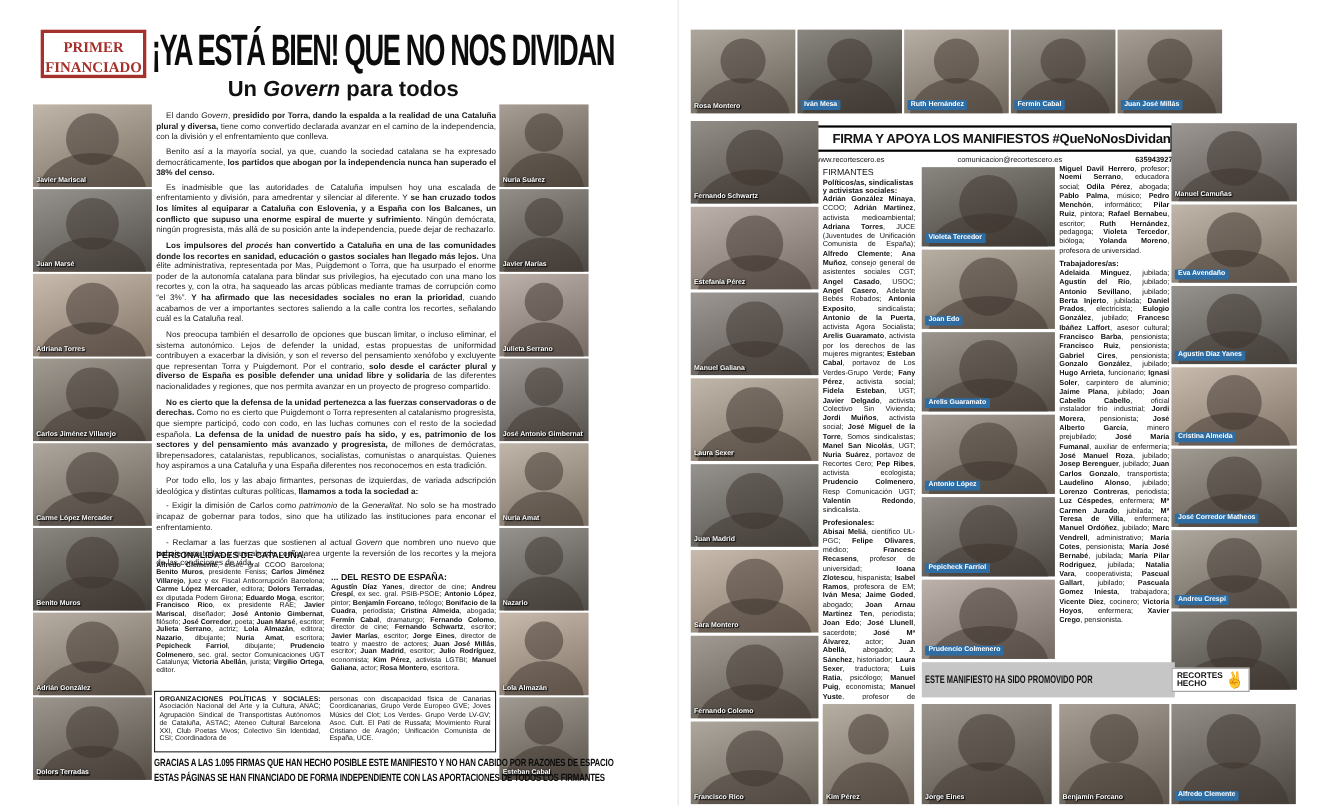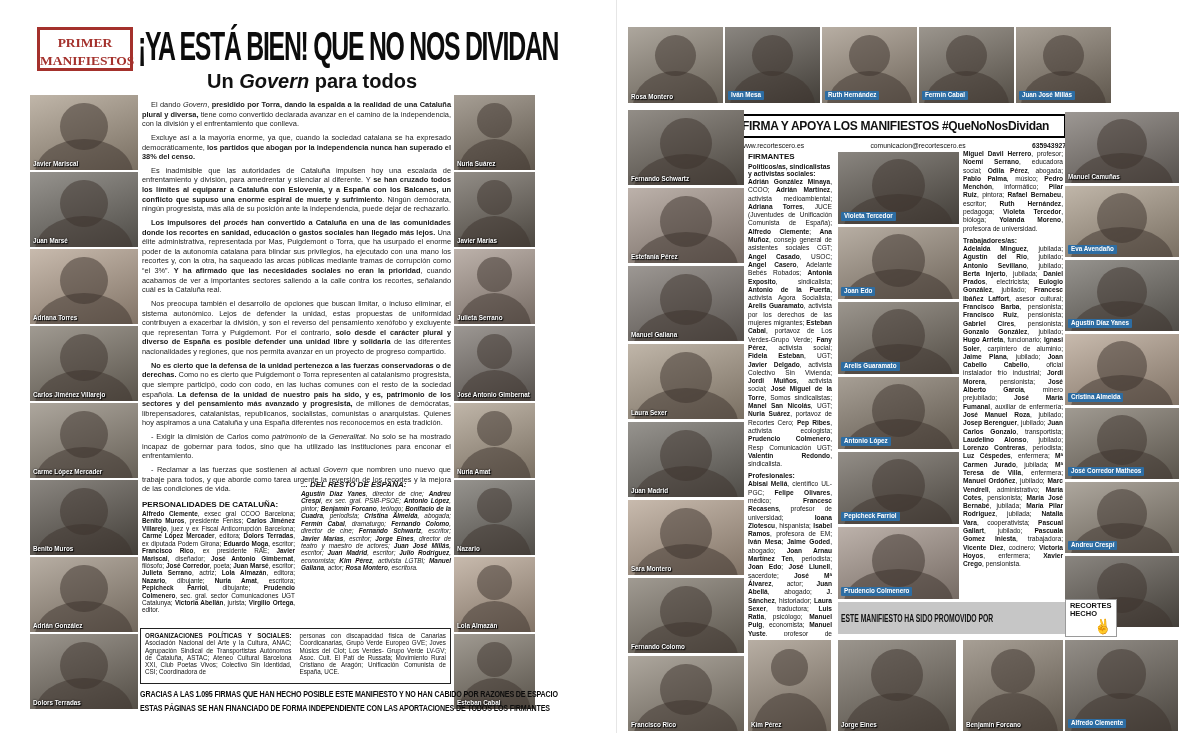--- a/index.html
+++ b/index.html
@@ -49,46 +49,46 @@
   
   .orgbox{border:1.5px solid #222;box-sizing:border-box;padding:3px 4px;display:flex;gap:8px;}
   .orgcol{font-size:6.3px;line-height:1.16;text-align:justify;flex:1;}
   .orgcol .hdr{font-weight:bold;}
 
   
   .credits{font-weight:800;font-size:9.5px;white-space:nowrap;transform:scaleX(.75);
            transform-origin:left top;letter-spacing:-0.2px;color:#0c0c0c;}
 
   
-  .firma-box{border:2px solid #000;box-sizing:border-box;text-align:left;
+  .firma-box{border:2px solid #000;box-sizing:border-box;text-align:right;
              font-weight:bold;font-size:12px;line-height:20px;letter-spacing:-0.3px;}
   .contacts{display:flex;justify-content:space-between;font-size:6.8px;align-items:center;}
   .contacts .phone{font-weight:bold;}
   .sig-col{overflow:hidden;}
-  .firmantes-title{font-size:8px;font-weight:bold;margin-bottom:2px;}
+  .firmantes-title{font-size:8px;font-weight:normal;margin-bottom:2px;}
   .subhdr{font-size:6.8px;font-weight:bold;margin:4px 0 1px 0;}
   .plist{font-size:6.6px;line-height:1.26;text-align:justify;}
 
   
   .promo{background:#c6c6c6;display:flex;align-items:center;box-sizing:border-box;padding:0 3px;}
   .promo-text{font-weight:800;font-size:10px;white-space:nowrap;transform:scaleX(.68);
               transform-origin:left center;}
-  .rc-logo{margin-left:auto;background:#fff;display:flex;align-items:flex-end;gap:2px;
-           padding:2px 4px;border:1px solid #9a9a9a;flex-direction:column;}
+  .rc-logo{margin-left:auto;background:#fff;display:flex;align-items:center;gap:2px;
+           padding:2px 4px;border:1px solid #9a9a9a;}
   .rc-text{display:flex;flex-direction:column;font-weight:800;font-size:7.5px;line-height:1.05;}
   .rc-hand{font-size:14px;line-height:1;transform:rotate(-12deg);}
 </style>
 </head>
 <body>
 
 <div class="abs gutter"></div>
 
 <div class="abs kicker" style="left:37px;top:27px;width:96px;height:44px;">
   <div>PRIMER</div>
-  <div>MANIFIESTOS</div>
+  <div>FINANCIADO</div>
 </div>
 
 <div class="abs main-title" style="left:138px;top:24px;">¡YA ESTÁ BIEN! QUE NO NOS DIVIDAN</div>
 <div class="abs subtitle" style="left:152px;top:70px;width:320px;"><span>Un </span><span class="ii">Govern</span><span> para todos</span></div>
 
 <div class="abs strip v75" style="left:30px;top:95px;width:108px;">
     <div class="photo" style="background-color: rgb(168, 154, 136);">
       <div class="sil-head"></div>
       <div class="sil-body"></div>
       <span class="plabel">Javier Mariscal</span>
@@ -167,34 +167,35 @@
     </div>
     <div class="photo" style="background-color: rgb(124, 116, 104);">
       <div class="sil-head"></div>
       <div class="sil-body"></div>
       <span class="plabel">Esteban Cabal</span>
     </div>
   </div>
 
 <div class="abs manifesto" style="left:142px;top:100px;width:309px;">
   <p><span>El dando </span><span class="ii">Govern</span><span>, </span><span class="bb">presidido por Torra, dando la espalda a la realidad de una Cataluña plural y diversa,</span><span> tiene como convertido declarada avanzar en el camino de la independencia, con la división y el enfrentamiento que conlleva.</span></p>
-  <p><span>Excluye así a la mayoría enorme, ya que, cuando la sociedad catalana se ha expresado democráticamente, </span><span class="bb">los partidos que abogan por la independencia nunca han superado el 38% del censo.</span></p>
+  <p><span>Benito así a la mayoría social, ya que, cuando la sociedad catalana se ha expresado democráticamente, </span><span class="bb">los partidos que abogan por la independencia nunca han superado el 38% del censo.</span></p>
   <p><span>Es inadmisible que las autoridades de Cataluña impulsen hoy una escalada de enfrentamiento y división, para amedrentar y silenciar al diferente. Y </span><span class="bb">se han cruzado todos los límites al equiparar a Cataluña con Eslovenia, y a España con los Balcanes, un conflicto que supuso una enorme espiral de muerte y sufrimiento</span><span>. Ningún demócrata, ningún progresista, más allá de su posición ante la independencia, puede dejar de rechazarlo.</span></p>
   <p><span class="bb">Los impulsores del </span><span class="bb ii">procés</span><span class="bb"> han convertido a Cataluña en una de las comunidades donde los recortes en sanidad, educación o gastos sociales han llegado más lejos.</span><span> Una élite administrativa, representada por Mas, Puigdemont o Torra, que ha usurpado el enorme poder de la autonomía catalana para blindar sus privilegios, ha ejecutado con una mano los recortes y, con la otra, ha saqueado las arcas públicas mediante tramas de corrupción como “el 3%”. </span><span class="bb">Y ha afirmado que las necesidades sociales no eran la prioridad</span><span>, cuando acabamos de ver a importantes sectores saliendo a la calle contra los recortes, señalando cuál es la Cataluña real.</span></p>
   <p><span>Nos preocupa también el desarrollo de opciones que buscan limitar, o incluso eliminar, el sistema autonómico. Lejos de defender la unidad, estas propuestas de uniformidad contribuyen a exacerbar la división, y son el reverso del pensamiento xenófobo y excluyente que representan Torra y Puigdemont. Por el contrario, </span><span class="bb">solo desde el carácter plural y diverso de España es posible defender una unidad libre y solidaria</span><span> de las diferentes nacionalidades y regiones, que nos permita avanzar en un proyecto de progreso compartido.</span></p>
   <p><span class="bb">No es cierto que la defensa de la unidad pertenezca a las fuerzas conservadoras o de derechas.</span><span> Como no es cierto que Puigdemont o Torra representen al catalanismo progresista, que siempre participó, codo con codo, en las luchas comunes con el resto de la sociedad española. </span><span class="bb">La defensa de la unidad de nuestro país ha sido, y es, patrimonio de los sectores y del pensamiento más avanzado y progresista,</span><span> de millones de demócratas, librepensadores, catalanistas, republicanos, socialistas, comunistas o anarquistas. Quienes hoy aspiramos a una Cataluña y una España diferentes nos reconocemos en esta tradición.</span></p>
+  <p><span>Por todo ello, los y las abajo firmantes, personas de izquierdas, de variada adscripción ideológica y distintas culturas políticas, </span><span class="bb">llamamos a toda la sociedad a:</span></p>
   <p><span>- Exigir la dimisión de Carlos como </span><span class="ii">patrimonio</span><span> de la </span><span class="ii">Generalitat</span><span>. No solo se ha mostrado incapaz de gobernar para todos, sino que ha utilizado las instituciones para enconar el enfrentamiento.</span></p>
   <p><span>- Reclamar a las fuerzas que sostienen al actual </span><span class="ii">Govern</span><span> que nombren uno nuevo que trabaje para todos, y que aborde como tarea urgente la reversión de los recortes y la mejora de las condiciones de vida.</span></p>
 </div>
 
 <div class="abs" style="left:142px;top:500px;width:153px;">
   <div class="list-header">PERSONALIDADES DE CATALUÑA:</div>
   <div class="pers"><span class="pname">Alfredo Clemente</span>, exsec gral CCOO Barcelona; <span class="pname">Benito Muros</span>, presidente Feniss; <span class="pname">Carlos Jiménez Villarejo</span>, juez y ex Fiscal Anticorrupción Barcelona; <span class="pname">Carme López Mercader</span>, editora; <span class="pname">Dolors Terradas</span>, ex diputada Podem Girona; <span class="pname">Eduardo Moga</span>, escritor; <span class="pname">Francisco Rico</span>, ex presidente RAE; <span class="pname">Javier Mariscal</span>, diseñador; <span class="pname">José Antonio Gimbernat</span>, filósofo; <span class="pname">José Corredor</span>, poeta; <span class="pname">Juan Marsé</span>, escritor; <span class="pname">Julieta Serrano</span>, actriz; <span class="pname">Lola Almazán</span>, editora; <span class="pname">Nazario</span>, dibujante; <span class="pname">Nuria Amat</span>, escritora; <span class="pname">Pepicheck Farriol</span>, dibujante; <span class="pname">Prudencio Colmenero</span>, sec. gral. sector Comunicaciones UGT Catalunya; <span class="pname">Victoria Abellán</span>, jurista; <span class="pname">Virgilio Ortega</span>, editor.</div>
 </div>
-<div class="abs" style="left:301px;top:480px;width:150px;font-style:italic;">
+<div class="abs" style="left:301px;top:520px;width:150px;">
   <div class="list-header">... DEL RESTO DE ESPAÑA:</div>
   <div class="pers"><span class="pname">Agustín Díaz Yanes</span>, director de cine; <span class="pname">Andreu Crespí</span>, ex sec. gral. PSIB-PSOE; <span class="pname">Antonio López</span>, pintor; <span class="pname">Benjamín Forcano</span>, teólogo; <span class="pname">Bonifacio de la Cuadra</span>, periodista; <span class="pname">Cristina Almeida</span>, abogada; <span class="pname">Fermín Cabal</span>, dramaturgo; <span class="pname">Fernando Colomo</span>, director de cine; <span class="pname">Fernando Schwartz</span>, escritor; <span class="pname">Javier Marías</span>, escritor; <span class="pname">Jorge Eines</span>, director de teatro y maestro de actores; <span class="pname">Juan José Millás</span>, escritor; <span class="pname">Juan Madrid</span>, escritor; <span class="pname">Julio Rodríguez</span>, economista; <span class="pname">Kim Pérez</span>, activista LGTBI; <span class="pname">Manuel Galiana</span>, actor; <span class="pname">Rosa Montero</span>, escritora.</div>
 </div>
 
 <div class="abs orgbox" style="left:140px;top:628px;width:311px;height:56px;">
   <div class="orgcol"><span class="hdr">ORGANIZACIONES POLÍTICAS Y SOCIALES:</span><span> Asociación Nacional del Arte y la Cultura, ANAC; Agrupación Sindical de Transportistas Autónomos de Cataluña, ASTAC; Ateneo Cultural Barcelona XXI, Club Poetas Vivos; Colectivo Sin Identidad, CSI; Coordinadora de</span></div>
   <div class="orgcol"><span>personas con discapacidad física de Canarias Coordicanarias, Grupo Verde Europeo GVE; Joves Músics del Clot; Los Verdes- Grupo Verde LV-GV; Asoc. Cult. El Patí de Russafa; Movimiento Rural Cristiano de Aragón; Unificación Comunista de España, UCE.</span></div>
 </div>
 
 <div class="abs credits" style="left:140px;top:688px;">GRACIAS A LAS 1.095 FIRMAS QUE HAN HECHO POSIBLE ESTE MANIFIESTO Y NO HAN CABIDO POR RAZONES DE ESPACIO</div>

